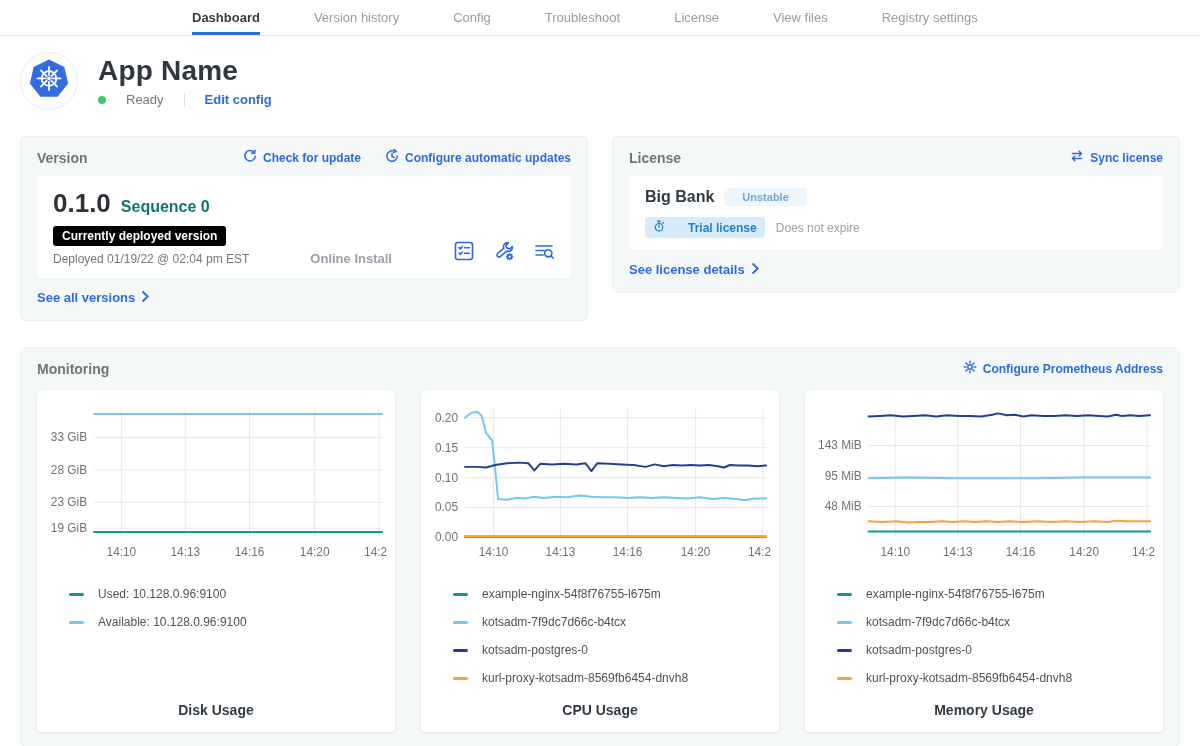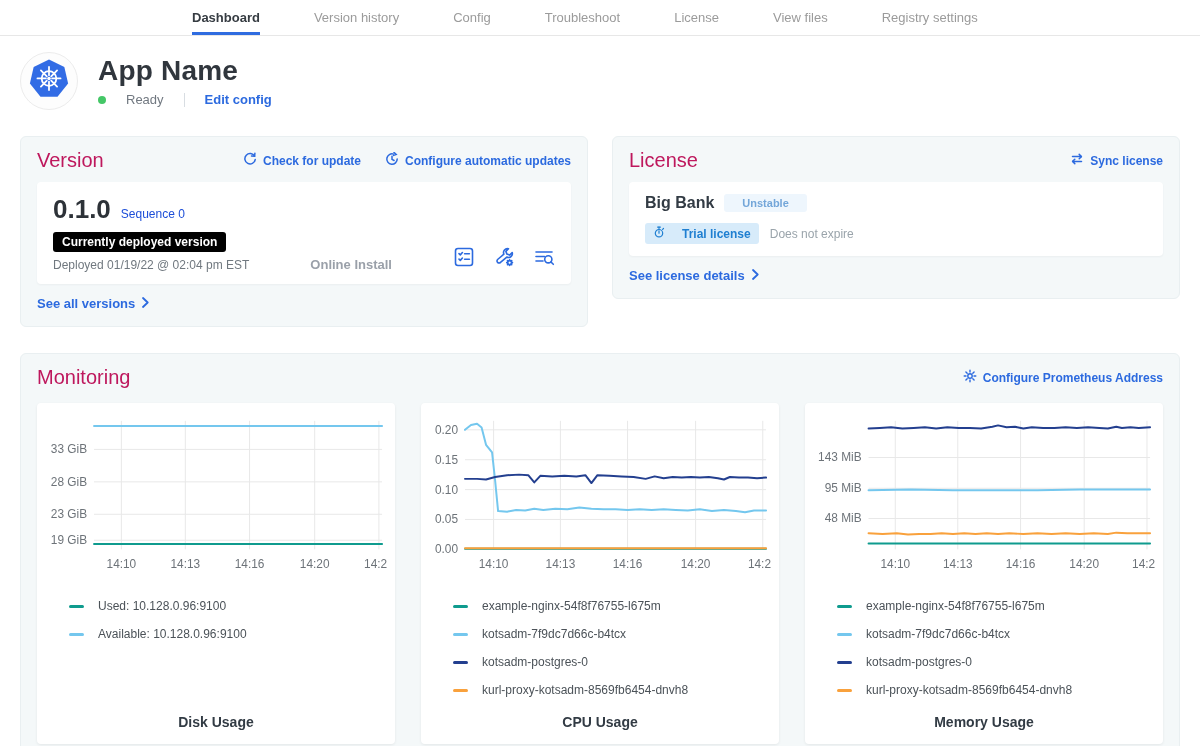--- a/index.html
+++ b/index.html
@@ -25,46 +25,46 @@
   .ready-text { font-size:13px; color:#717880; }
   .v-divider { width:1px; height:14px; background:#d8dde2; }
   .link { color:#2c6adf; font-size:12px; font-weight:bold; display:inline-flex;
           align-items:center; gap:6px; cursor:pointer; text-decoration:none; white-space:nowrap; }
   .link.md { font-size:13px; }
 
   
   .cards-row { display:flex; gap:24px; margin-top:26px; align-items:flex-start; }
   .panel { flex:1; background:#f4f8f9; border:1px solid #e9eff1; border-radius:6px; padding:12px 16px 14px; }
   .panel-head { display:flex; justify-content:space-between; align-items:center; }
-  .panel-title { font-size:20px; font-weight:normal; color:#be185d; }
+  .panel-title { font-size:14px; font-weight:bold; color:#737373; }
   .head-links { display:flex; gap:24px; align-items:center; }
   .white-box { background:#fff; border-radius:4px; margin-top:10px; padding:12px 16px;
                box-shadow:0 1px 2px rgba(50,60,70,.05); }
 
   
   .version-box { display:flex; align-items:flex-end; }
   .version-num-row { display:flex; align-items:baseline; gap:10px; }
   .version-number { font-size:26px; font-weight:bold; color:#2d3238; }
-  .sequence { font-size:12px; color:#1d4ed8; }
+  .sequence { font-size:16px; color:#0f766e;font-weight:bold; }
   .deploy-badge { display:inline-block; margin:7px 0 6px; background:#000000; color:#fff;
                   font-size:12px; font-weight:bold; padding:3px 9px; border-radius:3px; }
   .deployed-text { font-size:12px; color:#70787f; }
   .install-type { flex:1; text-align:center; font-size:13px; font-weight:bold; color:#9aa0a9; }
   .version-icons { display:flex; gap:18px; color:#2c6adf; align-items:center; }
   .see-link { margin-top:12px; display:inline-flex; align-items:center; gap:7px;
               color:#2c6adf; font-size:13px; font-weight:bold; cursor:pointer; }
 
   
   .license-row1 { display:flex; align-items:center; gap:10px; }
   .license-name { font-size:16px; font-weight:bold; color:#323b44; }
   .channel-badge { background:#eef6fd; color:#73a6d9; font-size:11px; font-weight:bold;
                    padding:3px 18px; border-radius:3px; }
   .license-row2 { display:flex; align-items:center; gap:11px; margin-top:11px; }
   .trial-badge { background:#d7ebfa; color:#1f7fd1; font-size:12px; font-weight:bold;
-                 padding:3px 8px; border-radius:3px; display:inline-flex; align-items:center; gap:17px; }
+                 padding:3px 8px; border-radius:3px; display:inline-flex; align-items:center; gap:23px; }
   .expiry-text { font-size:12px; color:#9aa4ab; }
 
   
   .monitoring { margin-top:26px; }
   .charts-row { display:flex; gap:26px; margin-top:14px; align-items:stretch; }
   .chart-card { flex:1; background:#fff; border-radius:4px; box-shadow:0 1px 3px rgba(0,0,0,.07);
                 padding:8px 8px 14px; display:flex; flex-direction:column; min-height:340px; }
   .chart-plot svg { display:block; }
   .chart-legend { margin-top:16px; padding-left:24px; }
   .legend-item { display:flex; align-items:center; gap:14px; height:28px;

